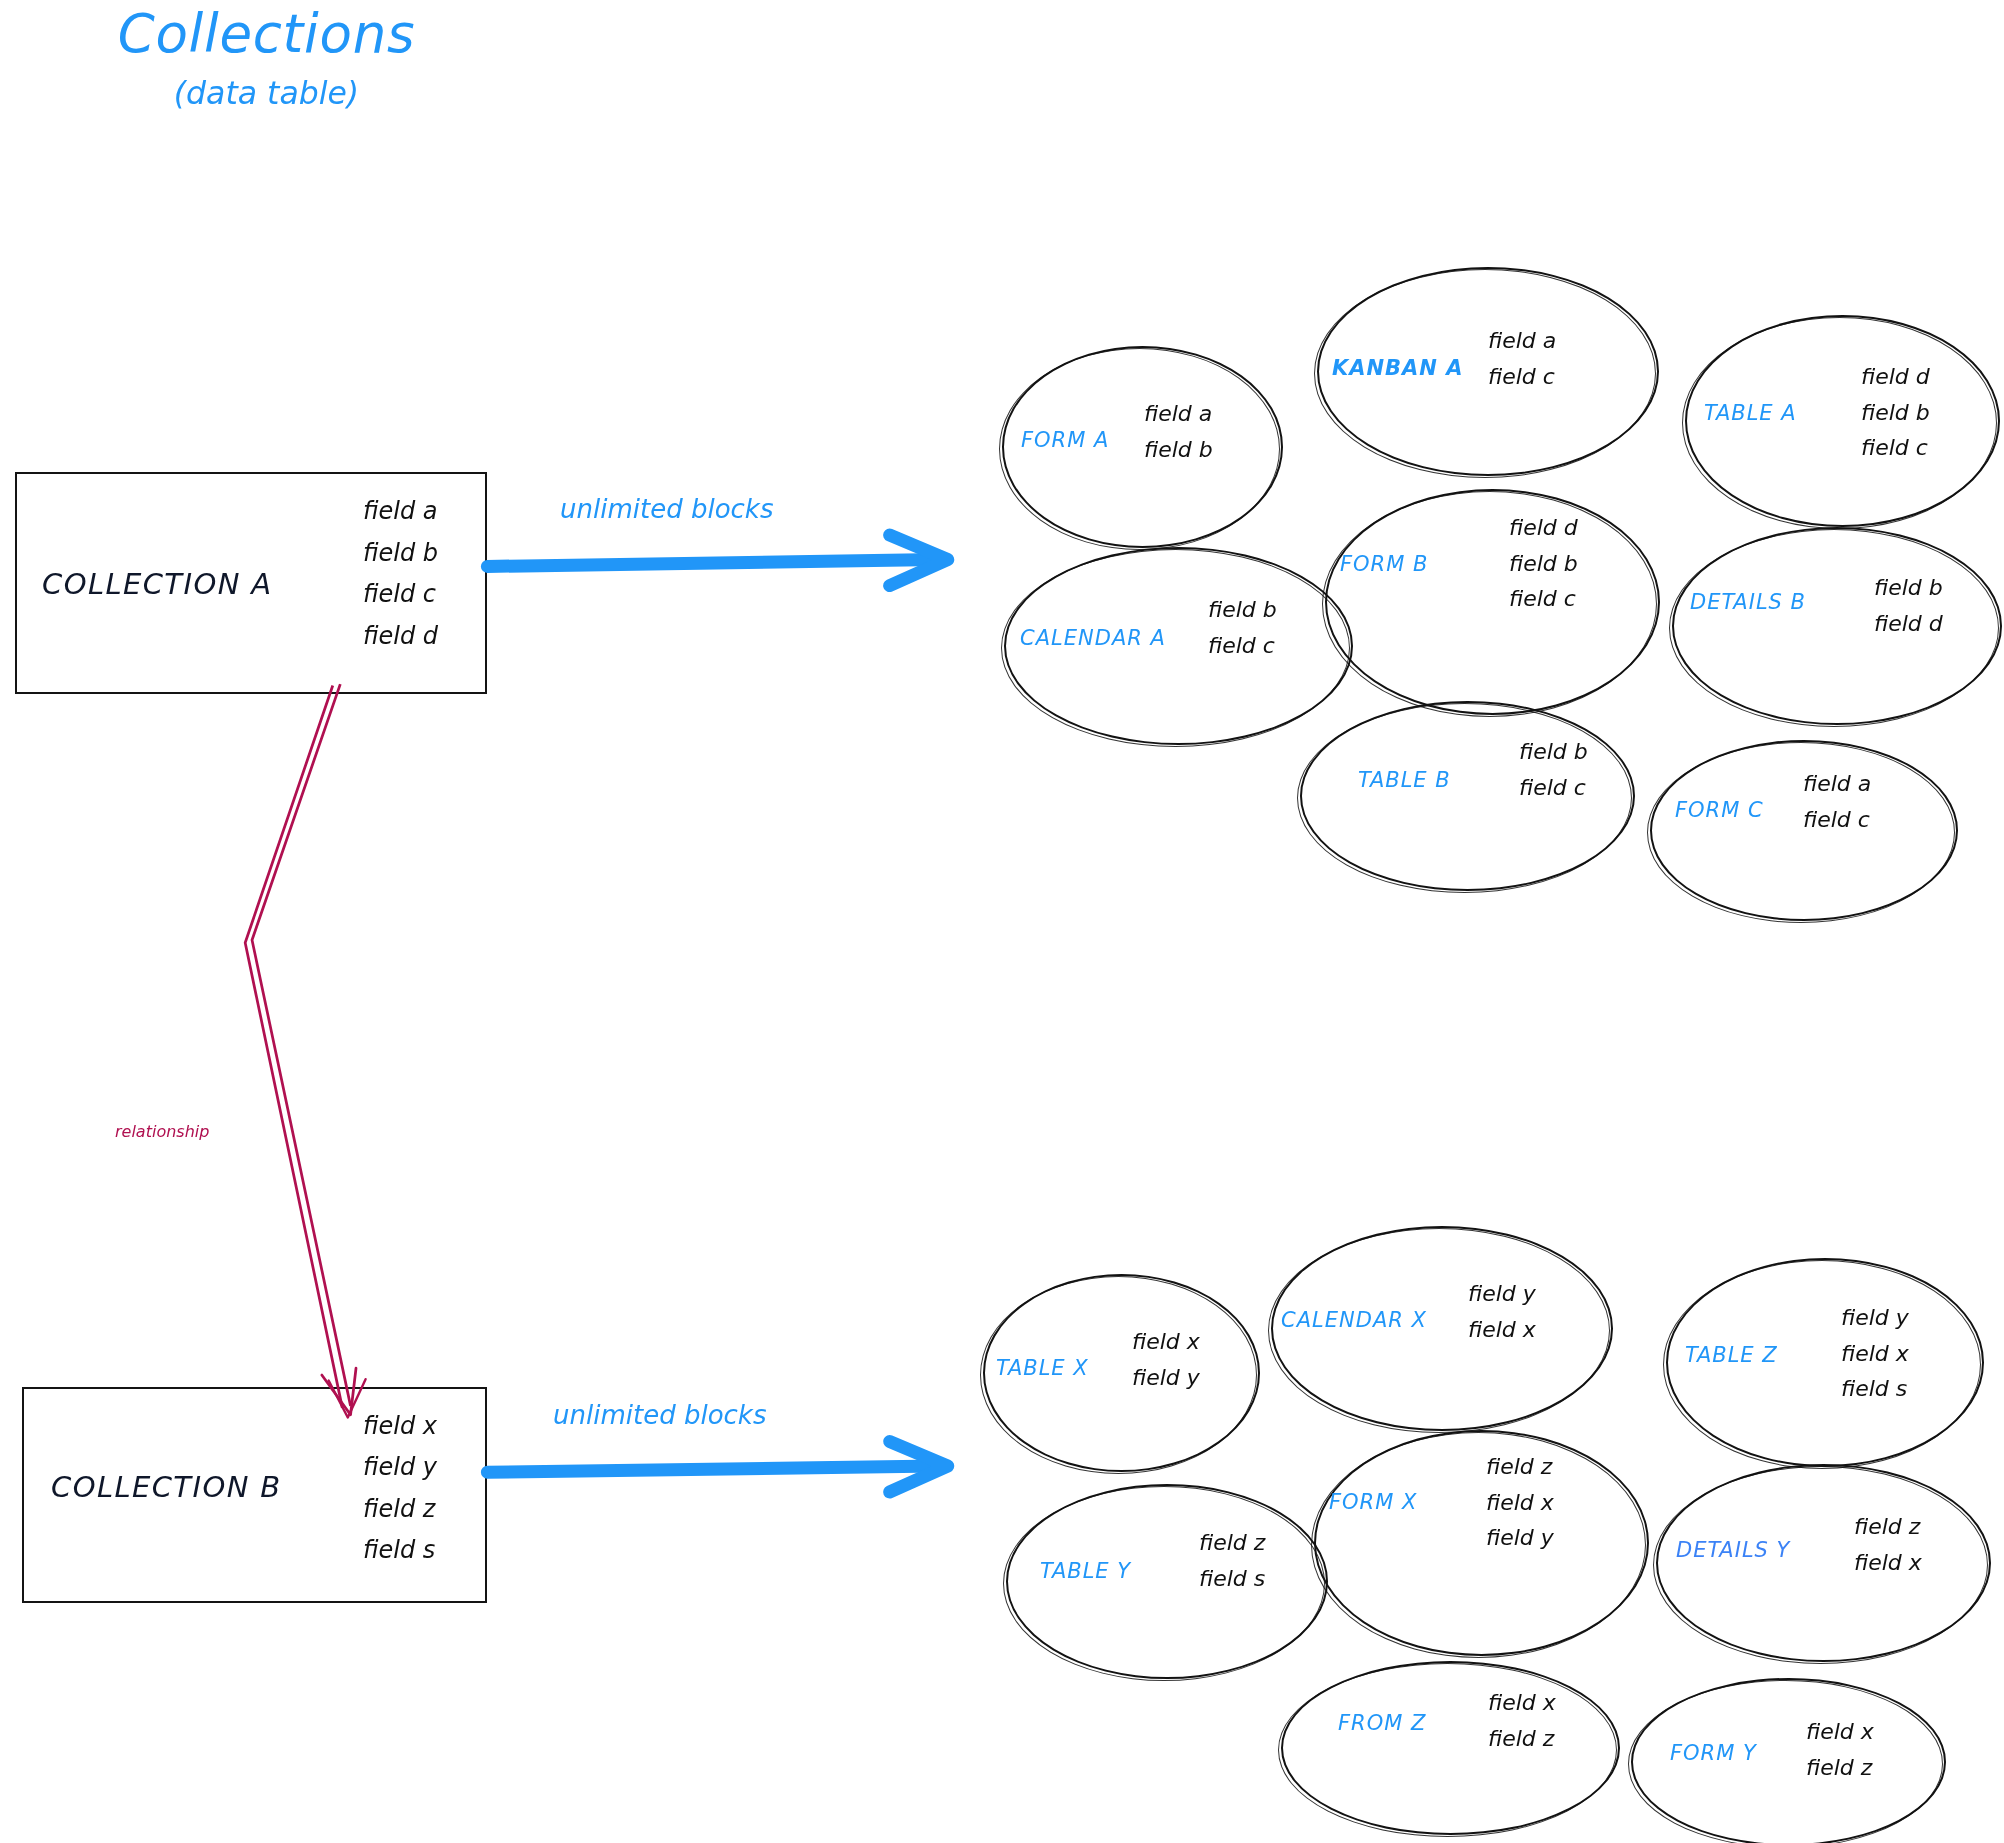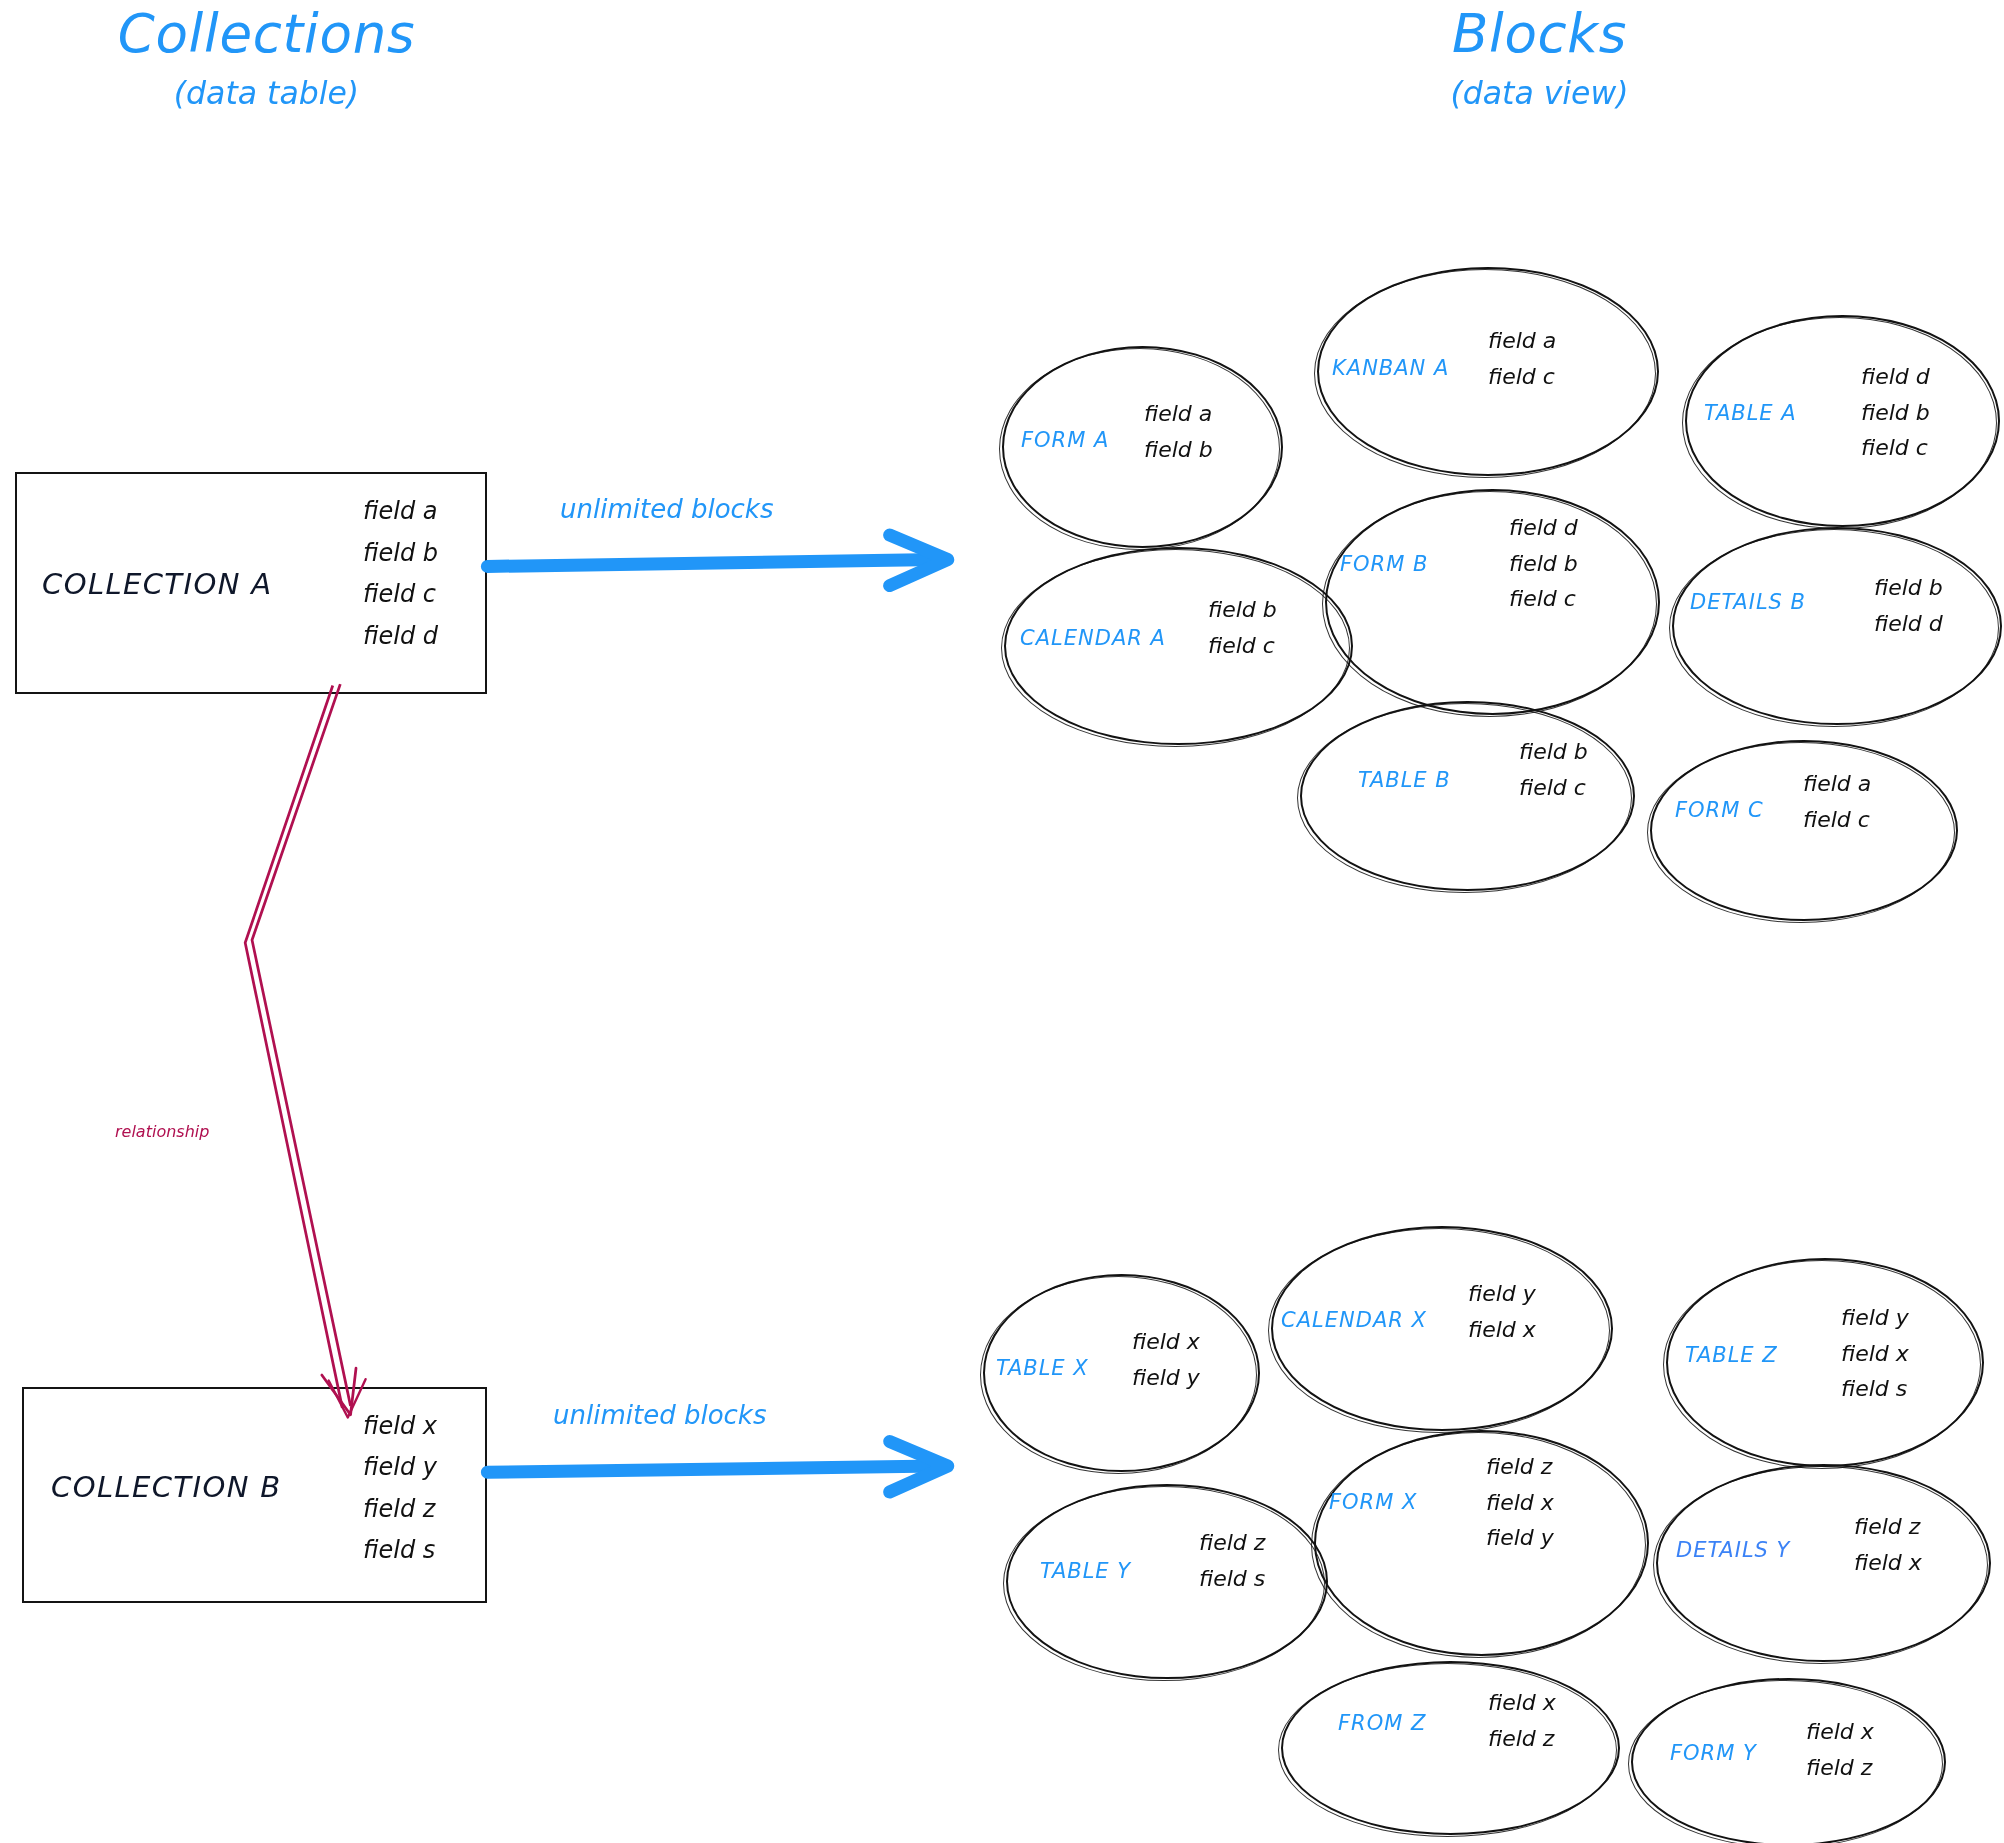--- a/index.html
+++ b/index.html
@@ -130,24 +130,20 @@
 </head>
 <body>
 
 <div id="canvas">
 
   <div class="title-block" style="left:27px; top:6.8px; width:479px;">
     <div class="title-main">Collections</div>
     <div class="title-sub">(data table)</div>
   </div>
 
-  <div class="title-block" style="left:1300px; top:6.8px; width:479px;">
-    <div class="title-main">Blocks</div>
-    <div class="title-sub">(data view)</div>
-  </div>
 
   <div class="collection-box" style="left:15px; top:472px; width:472px; height:222px;">
   </div>
   <div class="collection-name" style="left:42px; top:567px;">COLLECTION A</div>
   <div class="collection-fields" style="left:363px; top:491px; line-height:1.73;">
     <span>field a</span>
     <span>field b</span>
     <span>field c</span>
     <span>field d</span>
   </div>
@@ -193,21 +189,21 @@
   <div class="block-name" style="left:1021px; top:428px;">FORM A</div>
   <div class="block-fields" style="left:1144px; top:396px;">
     <span>field a</span>
     <span>field b</span>
   </div>
 
   <div class="block" style="left:1317px; top:267px; width:342px; height:209px;">
     <div class="ell"></div>
     <div class="ell2"></div>
   </div>
-  <div class="block-name" style="left:1332px; top:356px;">KANBAN A</div>
+  <div class="block-name" style="left:1332px; top:356px;font-weight:bold;">KANBAN A</div>
   <div class="block-fields" style="left:1488px; top:323px;">
     <span>field a</span>
     <span>field c</span>
   </div>
 
   <div class="block" style="left:1685px; top:315px; width:315px; height:212px;">
     <div class="ell"></div>
     <div class="ell2"></div>
   </div>
   <div class="block-name" style="left:1704px; top:401px;">TABLE A</div>

